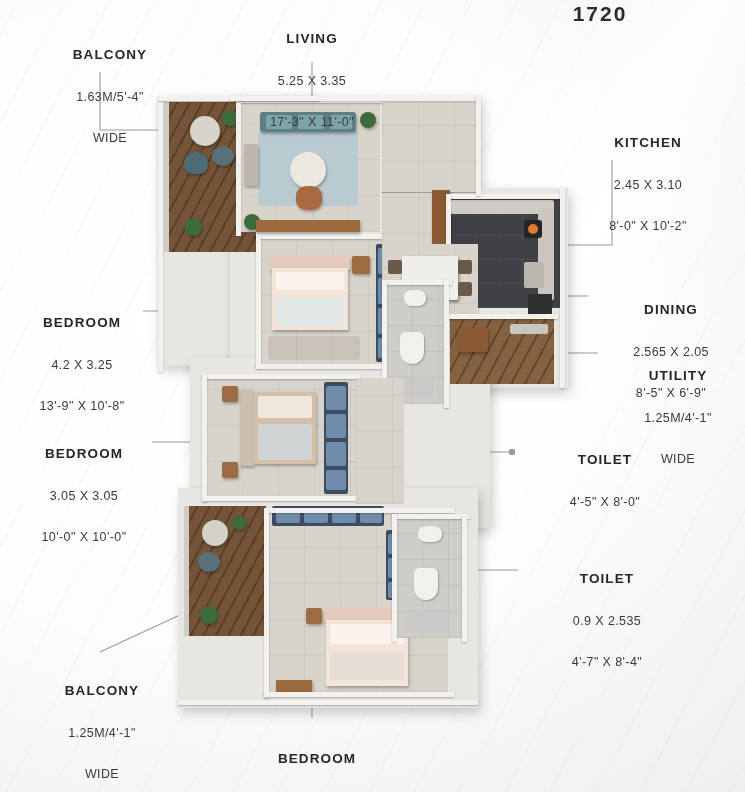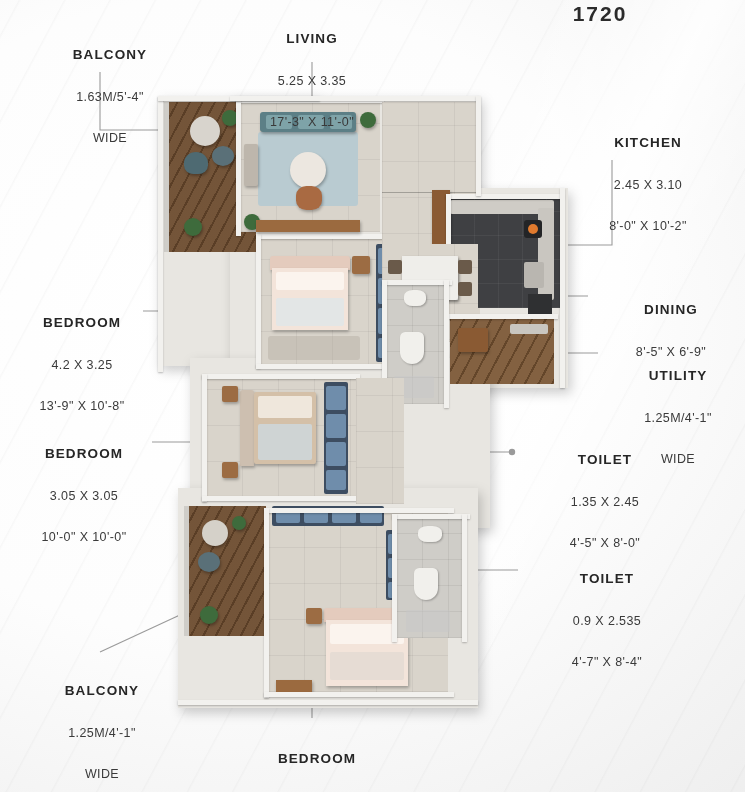--- a/index.html
+++ b/index.html
@@ -382,20 +382,21 @@
   </div>
 
   <div class="label left" style="left:568px; top:110px; width:160px;">
     <span class="ttl">KITCHEN</span>
     <span class="ln">2.45 X 3.10</span>
     <span class="ln">8'-0" X 10'-2"</span>
   </div>
 
   <div class="label left" style="left:596px; top:277px; width:150px;">
     <span class="ttl">DINING</span>
+    <span class="ln">2.565 X 2.05</span>
     <span class="ln">8'-5" X 6'-9"</span>
   </div>
 
   <div class="label left" style="left:608px; top:343px; width:140px;">
     <span class="ttl">UTILITY</span>
     <span class="ln">1.25M/4'-1"</span>
     <span class="ln">WIDE</span>
   </div>
 
   <div class="label center" style="left:12px; top:290px; width:140px;">
@@ -405,21 +406,20 @@
   </div>
 
   <div class="label center" style="left:14px; top:421px; width:140px;">
     <span class="ttl">BEDROOM</span>
     <span class="ln">3.05 X 3.05</span>
     <span class="ln">10'-0" X 10'-0"</span>
   </div>
 
   <div class="label left" style="left:530px; top:427px; width:150px;">
     <span class="ttl">TOILET</span>
-    <span class="ln">1.35 X 2.45</span>
     <span class="ln">4'-5" X 8'-0"</span>
   </div>
 
   <div class="label left" style="left:532px; top:546px; width:150px;">
     <span class="ttl">TOILET</span>
     <span class="ln">0.9 X 2.535</span>
     <span class="ln">4'-7" X 8'-4"</span>
   </div>
 
   <div class="label center" style="left:32px; top:658px; width:140px;">

